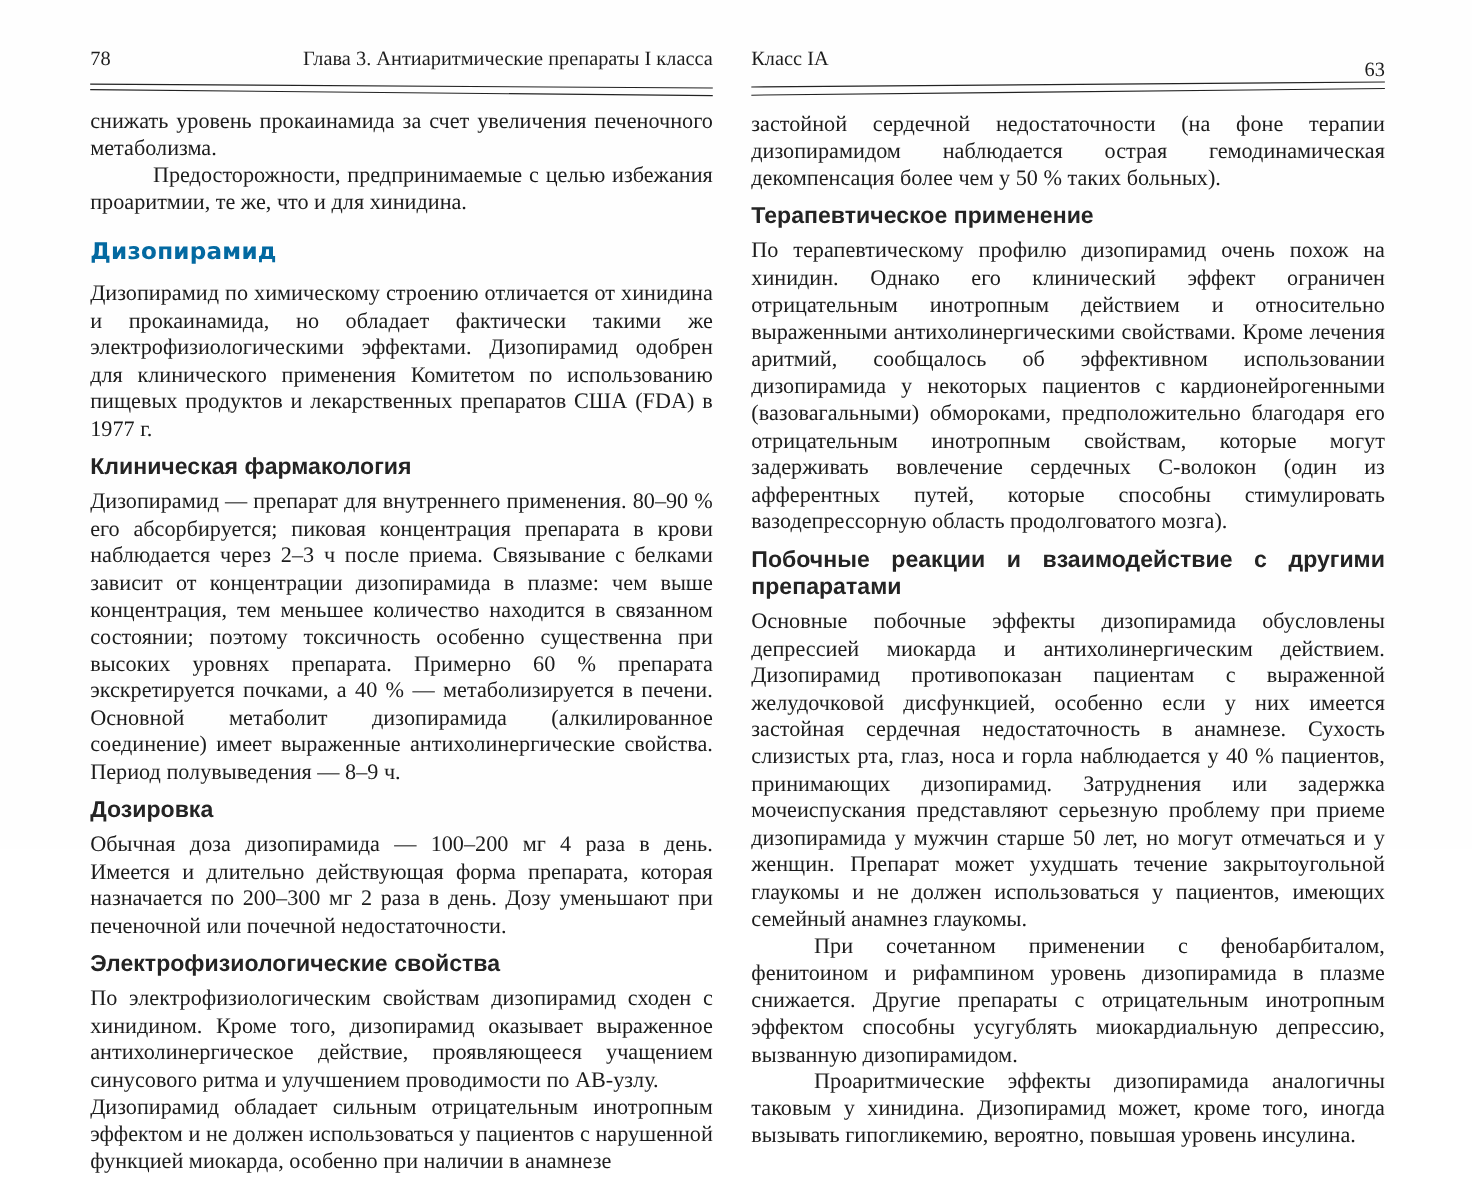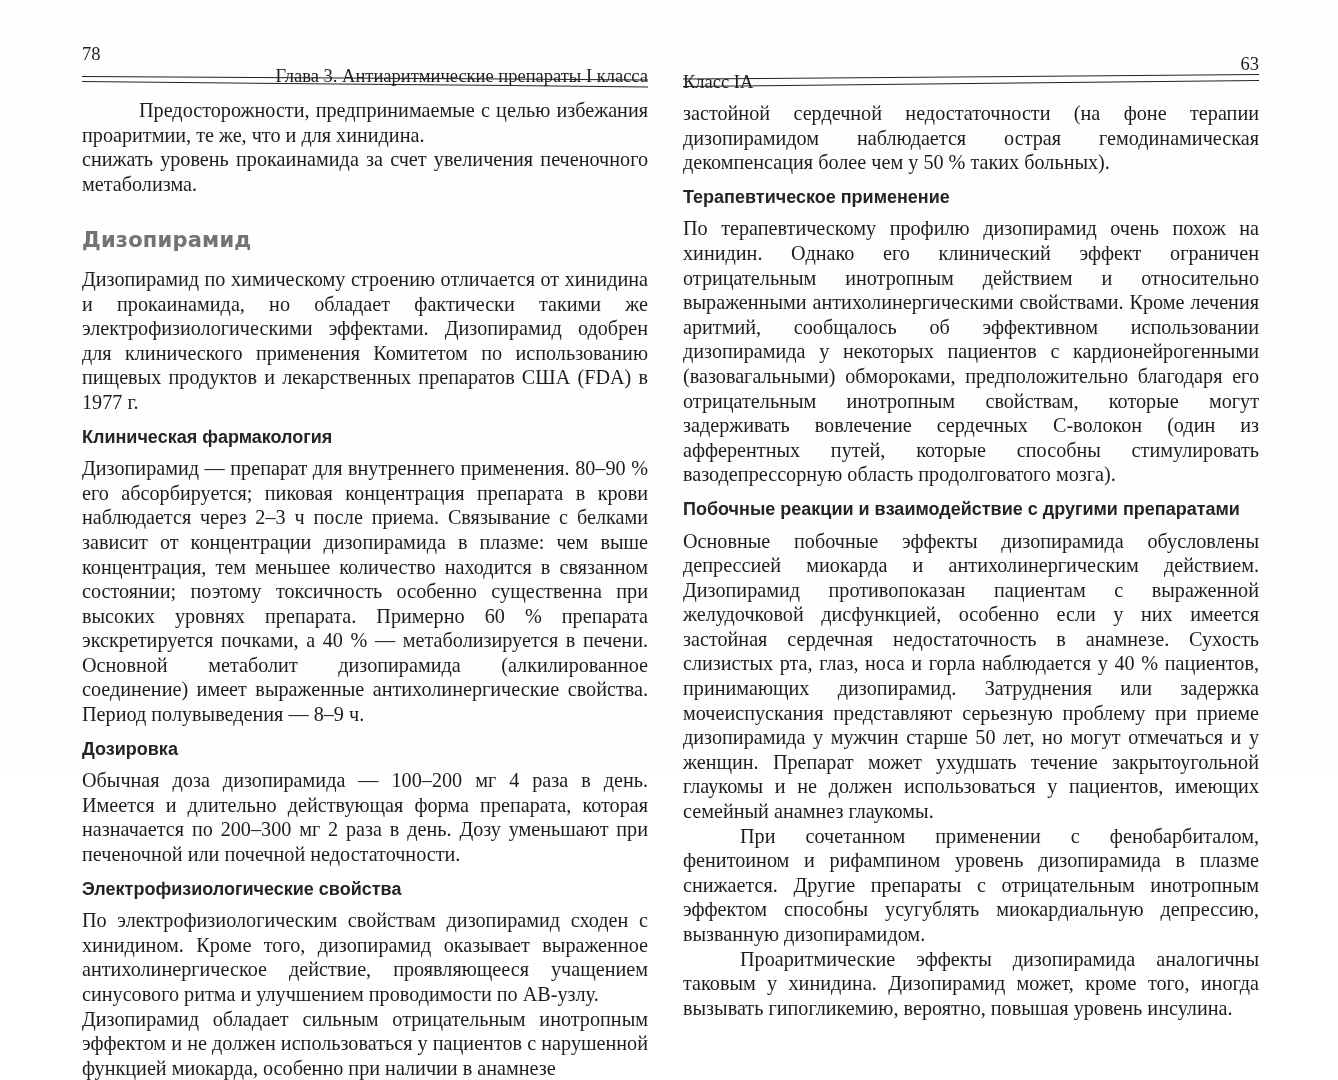--- a/index.html
+++ b/index.html
@@ -44,23 +44,23 @@
   }
   .running-head .pnum {
     position: absolute;
     top: 0;
   }
   .running-head .rtitle {
     position: absolute;
     top: 0;
   }
   .page-left .running-head .pnum { left: 0; }
-  .page-left .running-head .rtitle { right: 0; top: 22px; }
+  .page-left .running-head .rtitle { right: 0; top: 0; }
   .page-right .running-head .pnum { right: 0; top: 10px; }
-  .page-right .running-head .rtitle { left: 0; top: 28px; text-align: right; }
+  .page-right .running-head .rtitle { left: 0; top: 0; text-align: right; }
 
   .rule {
     position: absolute;
     left: 0; right: 0;
     height: 0;
     border-top: 1.6px solid #222;
   }
   .rule.thin { border-top-width: 1px; }
   .page-left .rule.r1 { top: 76px; transform: rotate(0.35deg); transform-origin: left; }
   .page-left .rule.r2 { top: 81px; transform: rotate(0.55deg); transform-origin: left; }
@@ -80,48 +80,48 @@
   .para {
     margin: 0;
     text-indent: 0;
   }
   .para.indent { text-indent: 57px; }
 
   .section-title {
     font-family: "DejaVu Sans", "Liberation Sans", sans-serif;
     font-weight: bold;
     font-size: 21px;
-    margin: 32px 0 14px 0;
+    margin: 20px 0 14px 0;
     letter-spacing: 0.2px;
-    color: #737373;
+    color: #0369a1;
   }
   .subhead {
     font-family: "Liberation Sans", "DejaVu Sans", sans-serif;
     font-weight: bold;
-    font-size: 18px;
+    font-size: 21px;
     margin: 10px 0 7px 0;
     color: #242424;
   }
 </style>
 </head>
 <body>
 
 <div class="spread">
 
   <div class="page page-left">
     <div class="running-head">
       <span class="pnum">78</span>
       <span class="rtitle">Глава 3. Антиаритмические препараты I класса</span>
     </div>
     <div class="rule r1"></div>
     <div class="rule thin r2"></div>
 
     <div class="body-text">
+      <p class="para">снижать уровень прокаинамида за счет увеличения печеночного метаболизма.</p>
       <p class="para indent">Предосторожности, предпринимаемые с целью избежания проаритмии, те же, что и для хинидина.</p>
-      <p class="para">снижать уровень прокаинамида за счет увеличения печеночного метаболизма.</p>
       <div class="section-title">Дизопирамид</div>
       <p class="para">Дизопирамид по химическому строению отличается от хинидина и прокаинамида, но обладает фактически такими же электрофизиологическими эффектами. Дизопирамид одобрен для клинического применения Комитетом по использованию пищевых продуктов и лекарственных препаратов США (FDA) в 1977 г.</p>
       <div class="subhead">Клиническая фармакология</div>
       <p class="para">Дизопирамид — препарат для внутреннего применения. 80–90 % его абсорбируется; пиковая концентрация препарата в крови наблюдается через 2–3 ч после приема. Связывание с белками зависит от концентрации дизопирамида в плазме: чем выше концентрация, тем меньшее количество находится в связанном состоянии; поэтому токсичность особенно существенна при высоких уровнях препарата. Примерно 60 % препарата экскретируется почками, а 40 % — метаболизируется в печени. Основной метаболит дизопирамида (алкилированное соединение) имеет выраженные антихолинергические свойства. Период полувыведения — 8–9 ч.</p>
       <div class="subhead">Дозировка</div>
       <p class="para">Обычная доза дизопирамида — 100–200 мг 4 раза в день. Имеется и длительно действующая форма препарата, которая назначается по 200–300 мг 2 раза в день. Дозу уменьшают при печеночной или почечной недостаточности.</p>
       <div class="subhead">Электрофизиологические свойства</div>
       <p class="para">По электрофизиологическим свойствам дизопирамид сходен с хинидином. Кроме того, дизопирамид оказывает выраженное антихолинергическое действие, проявляющееся учащением синусового ритма и улучшением проводимости по АВ-узлу.</p>
       <p class="para">Дизопирамид обладает сильным отрицательным инотропным эффектом и не должен использоваться у пациентов с нарушенной функцией миокарда, особенно при наличии в анамнезе</p>
     </div>

